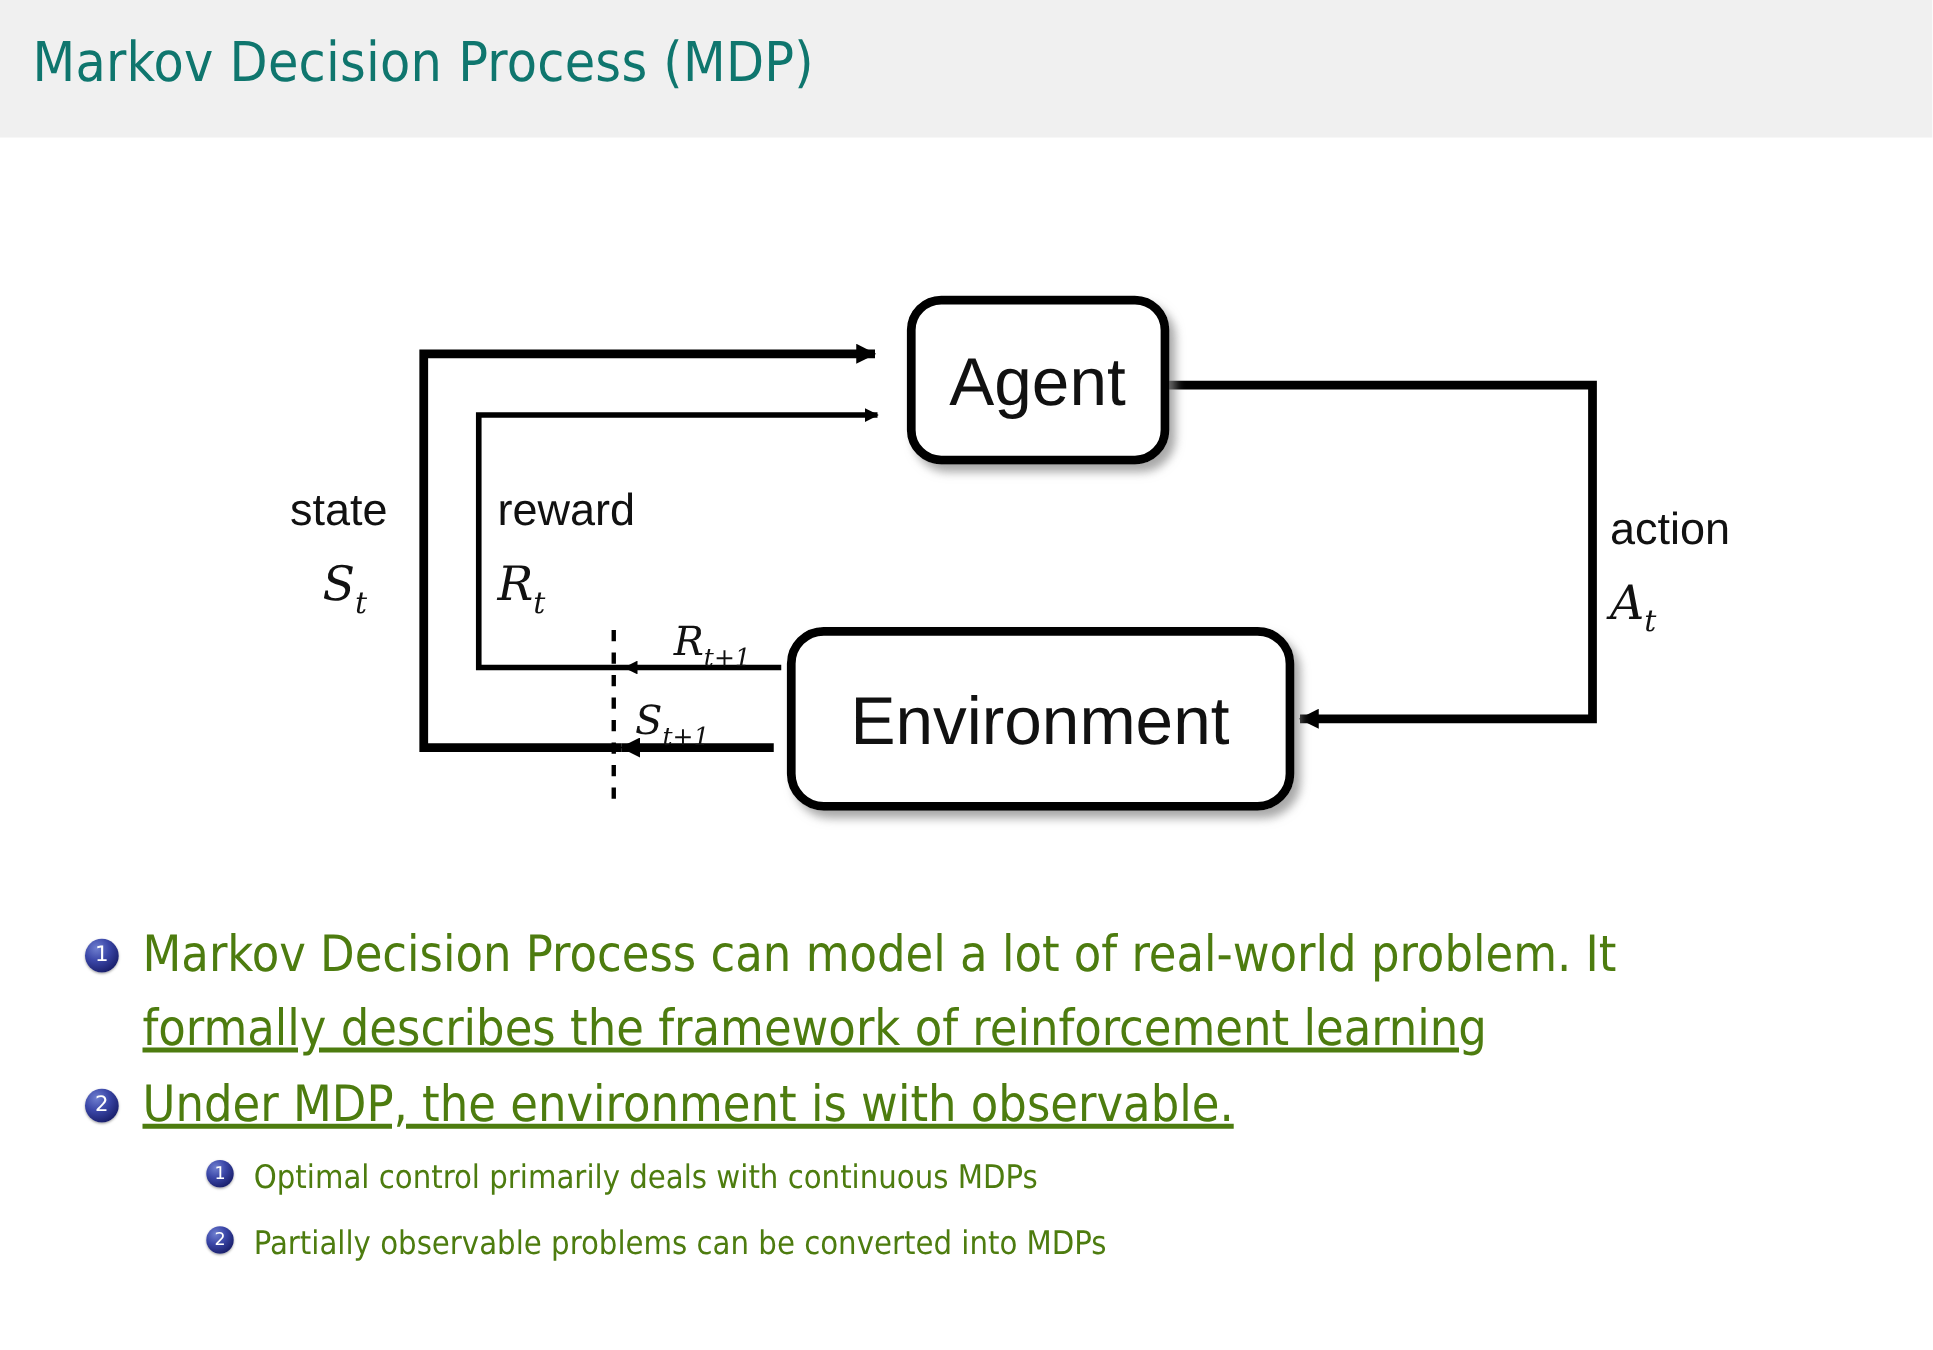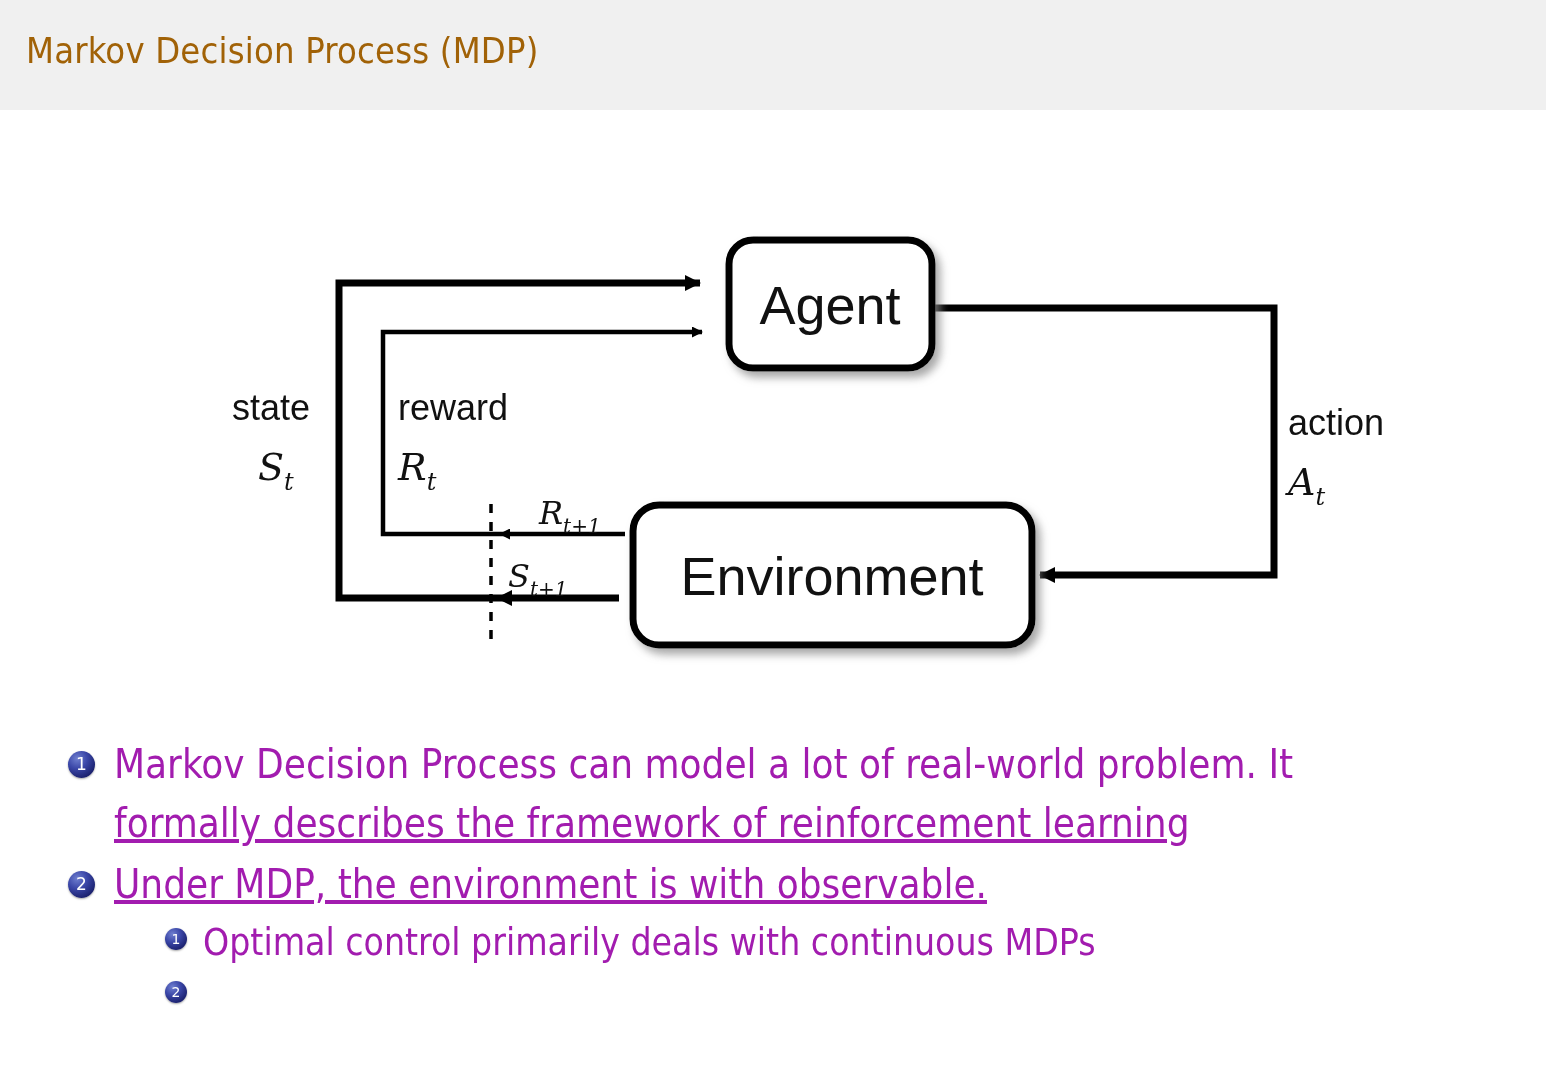--- a/index.html
+++ b/index.html
@@ -22,24 +22,24 @@
     position: absolute;
     left: 0; top: 0;
     width: 1546px;
     height: 110px;
     background: #f0f0f0;
   }
   .slide-title {
     position: absolute;
     left: 26px;
     top: 16px;
-    font-size: 36px;
+    font-size: 44px;
     line-height: 70px;
     letter-spacing: 0.2px;
-    color: #a16207;
+    color: #0f766e;
     font-family: "DejaVu Sans Condensed", "Liberation Sans Narrow", "DejaVu Sans", sans-serif;
     font-weight: 400;
     white-space: nowrap;
   }
 
   
   .diagram {
     position: absolute;
     left: 0;
     top: 120px;
@@ -119,32 +119,32 @@
     font-size: 14px;
     line-height: 22px;
     margin-top: 12px;
     margin-right: 16px;
     background: radial-gradient(circle at 34% 28%, #6f7fcf 0%, #3b47a8 38%, #1c2270 75%, #0d1147 100%);
     box-shadow: 0 1px 2px rgba(0,0,0,0.35);
   }
 
   .bullet-text {
     font-family: "DejaVu Sans Condensed", "Liberation Sans Narrow", "DejaVu Sans", sans-serif;
-    color: #a21caf;
+    color: #4d7c0f;
     font-weight: 400;
   }
   .bullet-text.t1 {
     font-size: 40px;
     line-height: 59px;
     width: 1390px;
     text-align: justify;
   }
   .bullet-text.t1 .last-line { text-align: left; text-decoration: underline; }
   .bullet-text.t2 {
-    font-size: 37px;
+    font-size: 26px;
     line-height: 53px;
     white-space: nowrap;
   }
 </style>
 </head>
 <body>
 
 <div class="header-band">
   <div class="slide-title">Markov Decision Process (MDP)</div>
 </div>
@@ -230,15 +230,16 @@
     </div>
   </div>
 
   <div class="bullet-row lvl2">
     <div class="marker small">1</div>
     <div class="bullet-text t2">Optimal control primarily deals with continuous MDPs</div>
   </div>
 
   <div class="bullet-row lvl2">
     <div class="marker small">2</div>
+    <div class="bullet-text t2">Partially observable problems can be converted into MDPs</div>
   </div>
 
 </div>
 
 </body></html>

